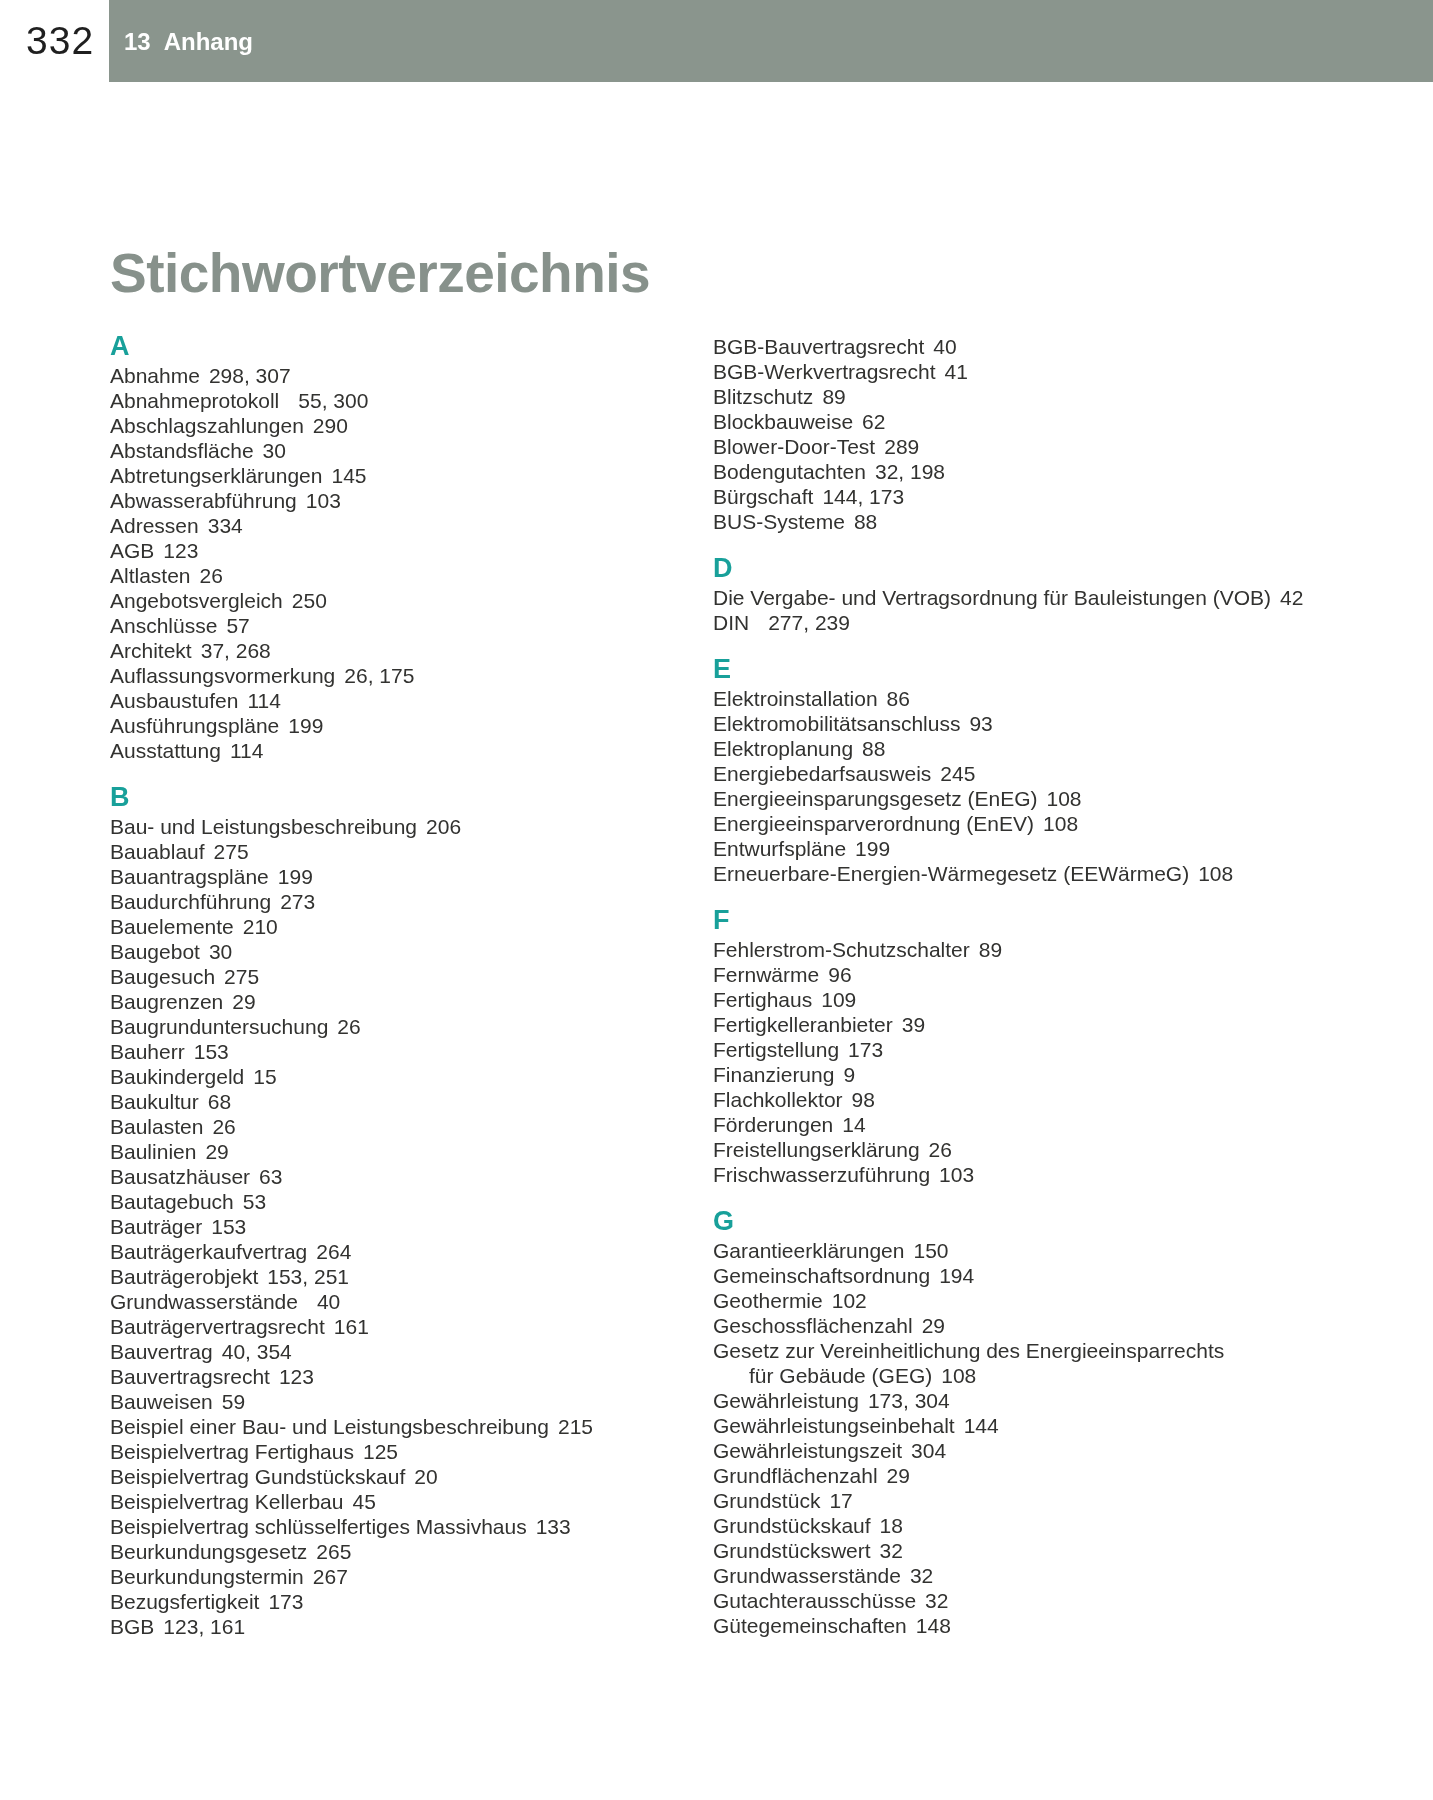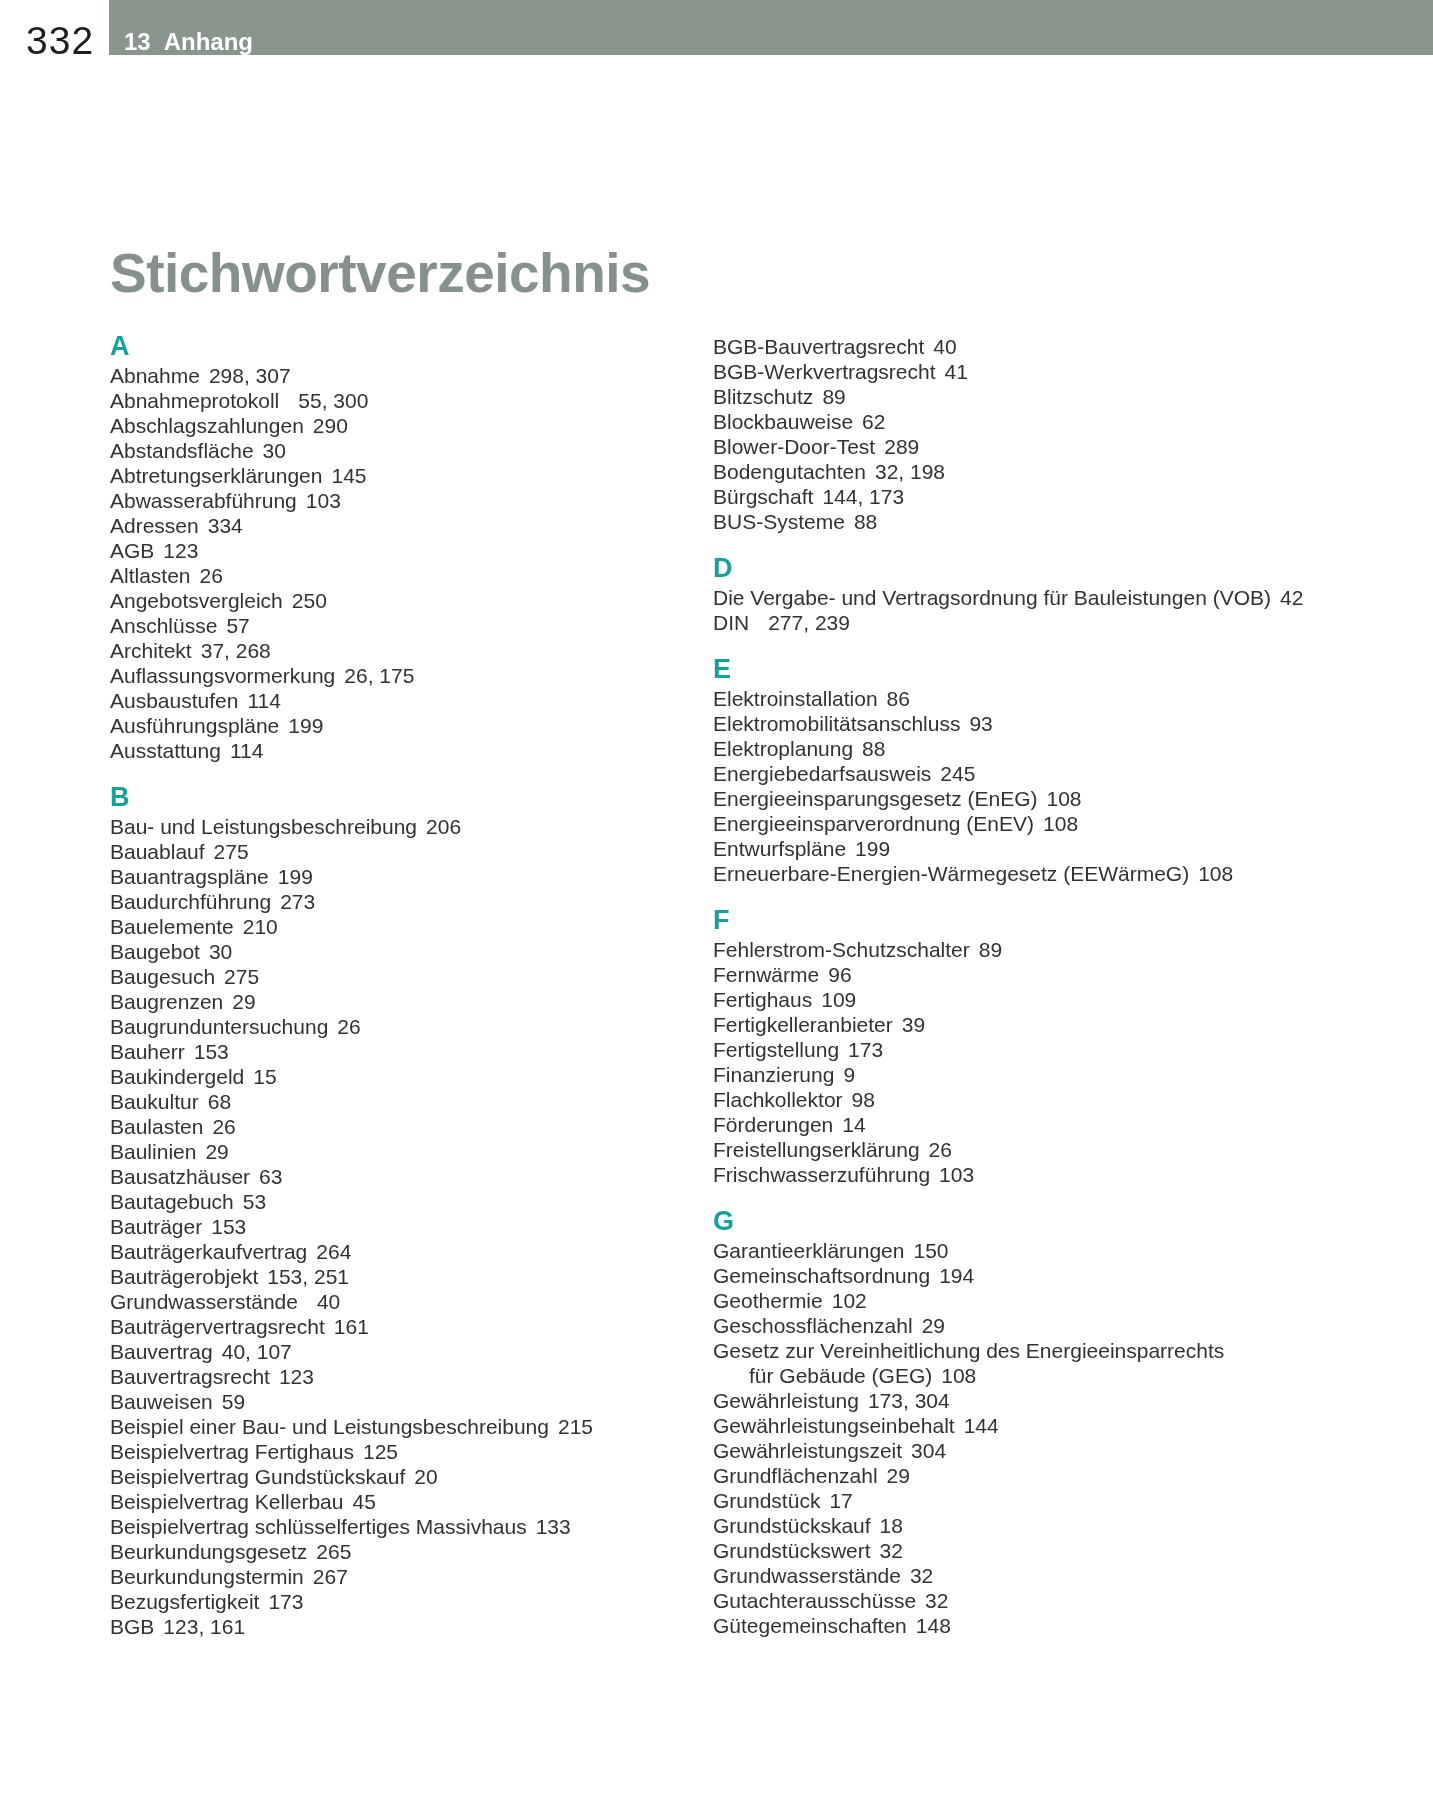--- a/index.html
+++ b/index.html
@@ -16,21 +16,21 @@
     position:absolute;
     left:26px;top:20px;
     font-size:39px;
     line-height:42px;
     color:#1f1f1f;
     letter-spacing:1px;
   }
   .chapterbar{
     position:absolute;
     left:109px;top:0;right:0;
-    height:55px;
+    height:82px;
     background:#8a958d;
   }
   .chapterbar .bartext{
     position:absolute;
     left:15px;top:30px;
     font-size:24px;
     font-weight:bold;
     color:#ffffff;
     line-height:24px;
     white-space:nowrap;
@@ -116,21 +116,21 @@
       <div class="entry"><span class="term">Baukultur</span><span class="pg">68</span></div>
       <div class="entry"><span class="term">Baulasten</span><span class="pg">26</span></div>
       <div class="entry"><span class="term">Baulinien</span><span class="pg">29</span></div>
       <div class="entry"><span class="term">Bausatzhäuser</span><span class="pg">63</span></div>
       <div class="entry"><span class="term">Bautagebuch</span><span class="pg">53</span></div>
       <div class="entry"><span class="term">Bauträger</span><span class="pg">153</span></div>
       <div class="entry"><span class="term">Bauträgerkaufvertrag</span><span class="pg">264</span></div>
       <div class="entry"><span class="term">Bauträgerobjekt</span><span class="pg">153, 251</span></div>
       <div class="entry widegap"><span class="term">Grundwasserstände</span><span class="pg">40</span></div>
       <div class="entry"><span class="term">Bauträgervertragsrecht</span><span class="pg">161</span></div>
-      <div class="entry"><span class="term">Bauvertrag</span><span class="pg">40, 107</span></div>
+      <div class="entry"><span class="term">Bauvertrag</span><span class="pg">40, 354</span></div>
       <div class="entry"><span class="term">Bauvertragsrecht</span><span class="pg">123</span></div>
       <div class="entry"><span class="term">Bauweisen</span><span class="pg">59</span></div>
       <div class="entry"><span class="term">Beispiel einer Bau- und Leistungsbeschreibung</span><span class="pg">215</span></div>
       <div class="entry"><span class="term">Beispielvertrag Fertighaus</span><span class="pg">125</span></div>
       <div class="entry"><span class="term">Beispielvertrag Gundstückskauf</span><span class="pg">20</span></div>
       <div class="entry"><span class="term">Beispielvertrag Kellerbau</span><span class="pg">45</span></div>
       <div class="entry"><span class="term">Beispielvertrag schlüsselfertiges Massivhaus</span><span class="pg">133</span></div>
       <div class="entry"><span class="term">Beurkundungsgesetz</span><span class="pg">265</span></div>
       <div class="entry"><span class="term">Beurkundungstermin</span><span class="pg">267</span></div>
       <div class="entry"><span class="term">Bezugsfertigkeit</span><span class="pg">173</span></div>

